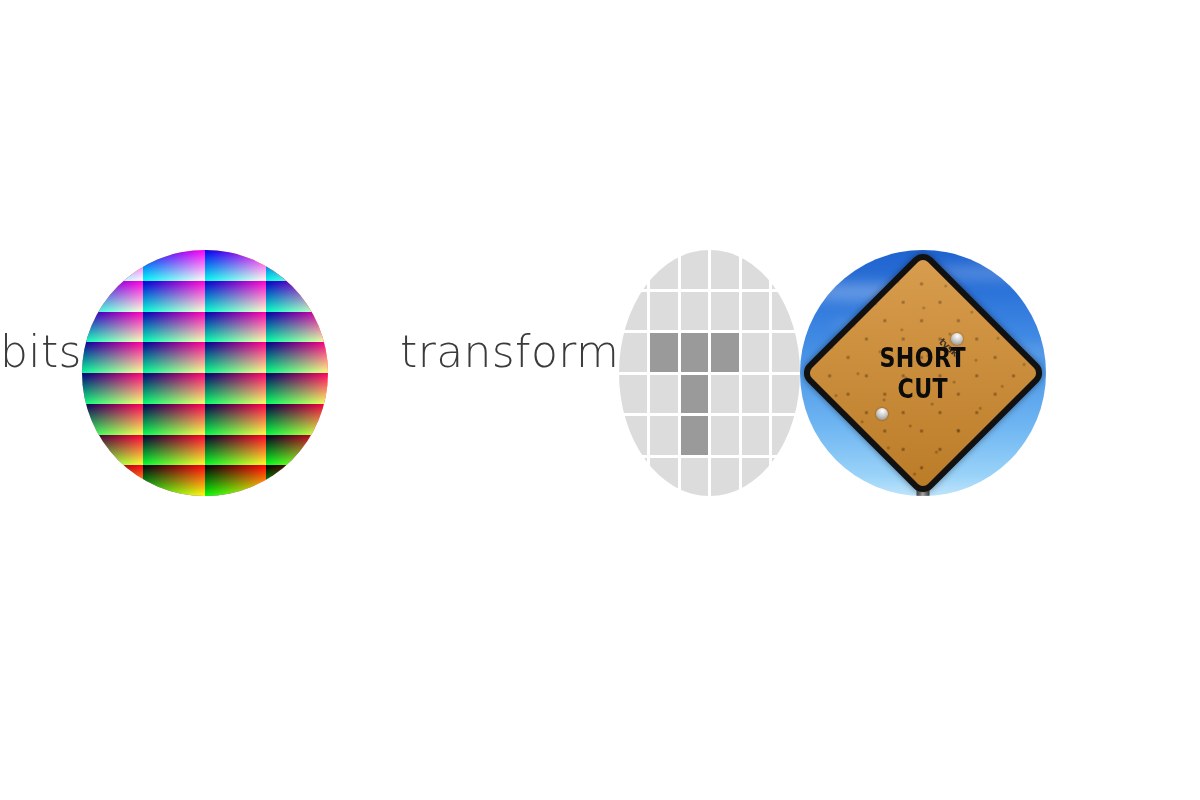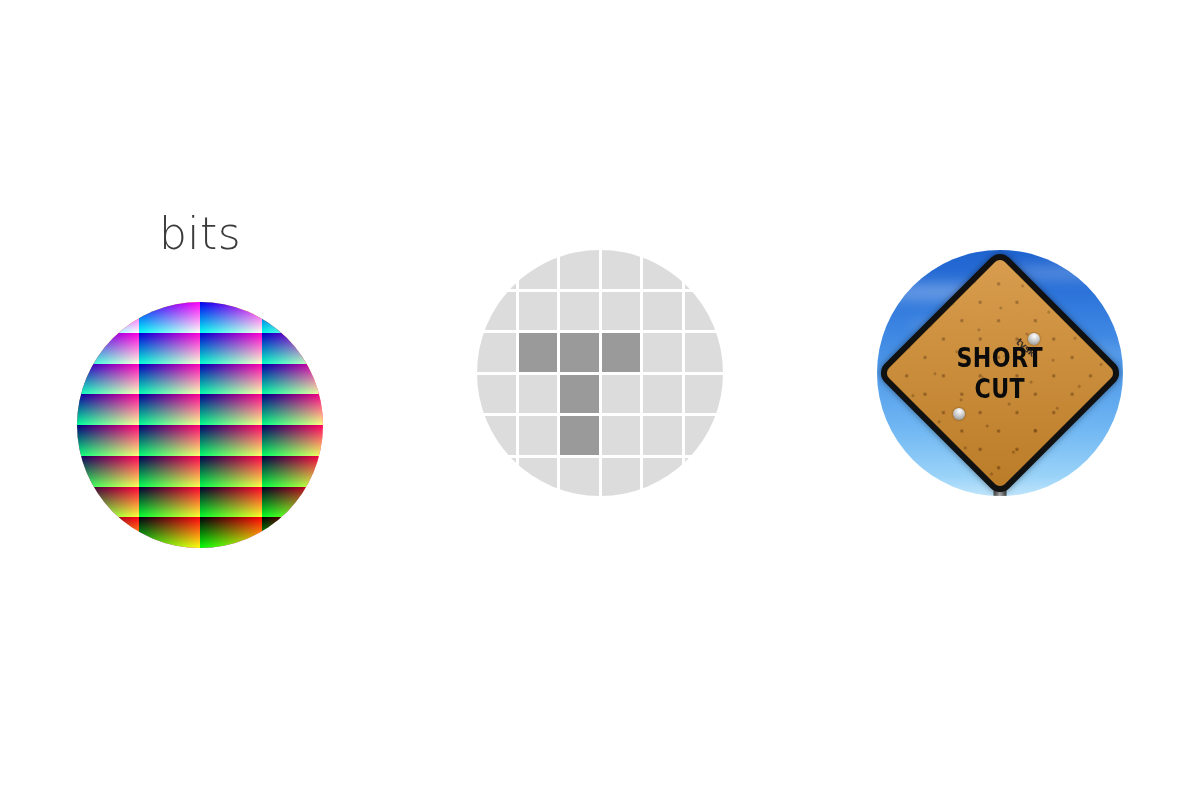--- a/index.html
+++ b/index.html
@@ -21,21 +21,21 @@
     flex-direction: row;
     align-items: flex-start;
     justify-content: center;
     box-sizing: border-box;
     padding-top: 208px;
   }
 
   .tile {
     width: 400px;
     display: flex;
-    flex-direction: column;
+    flex-direction: row;
     align-items: center;
   }
 
   .tile-label {
     font-family: "DejaVu Sans", sans-serif;
     font-weight: 300;
     font-size: 44px;
     line-height: 52px;
     letter-spacing: 0.4px;
     color: #3b3b3b;
@@ -385,20 +385,21 @@
           <div class="bits-cell">
             <div class="red"></div>
             <div class="green"></div>
             <div class="blue" style="background: rgb(0, 0, 0);"></div>
           </div>
         </div>
     </div>
   </div>
 
   <div class="tile">
+    <div class="tile-label">transform</div>
     <div class="thumb">
       <div id="transform-grid">
           <div class="tf-cell"></div>
           <div class="tf-cell"></div>
           <div class="tf-cell"></div>
           <div class="tf-cell"></div>
           <div class="tf-cell"></div>
           <div class="tf-cell"></div>
           <div class="tf-cell"></div>
           <div class="tf-cell"></div>

